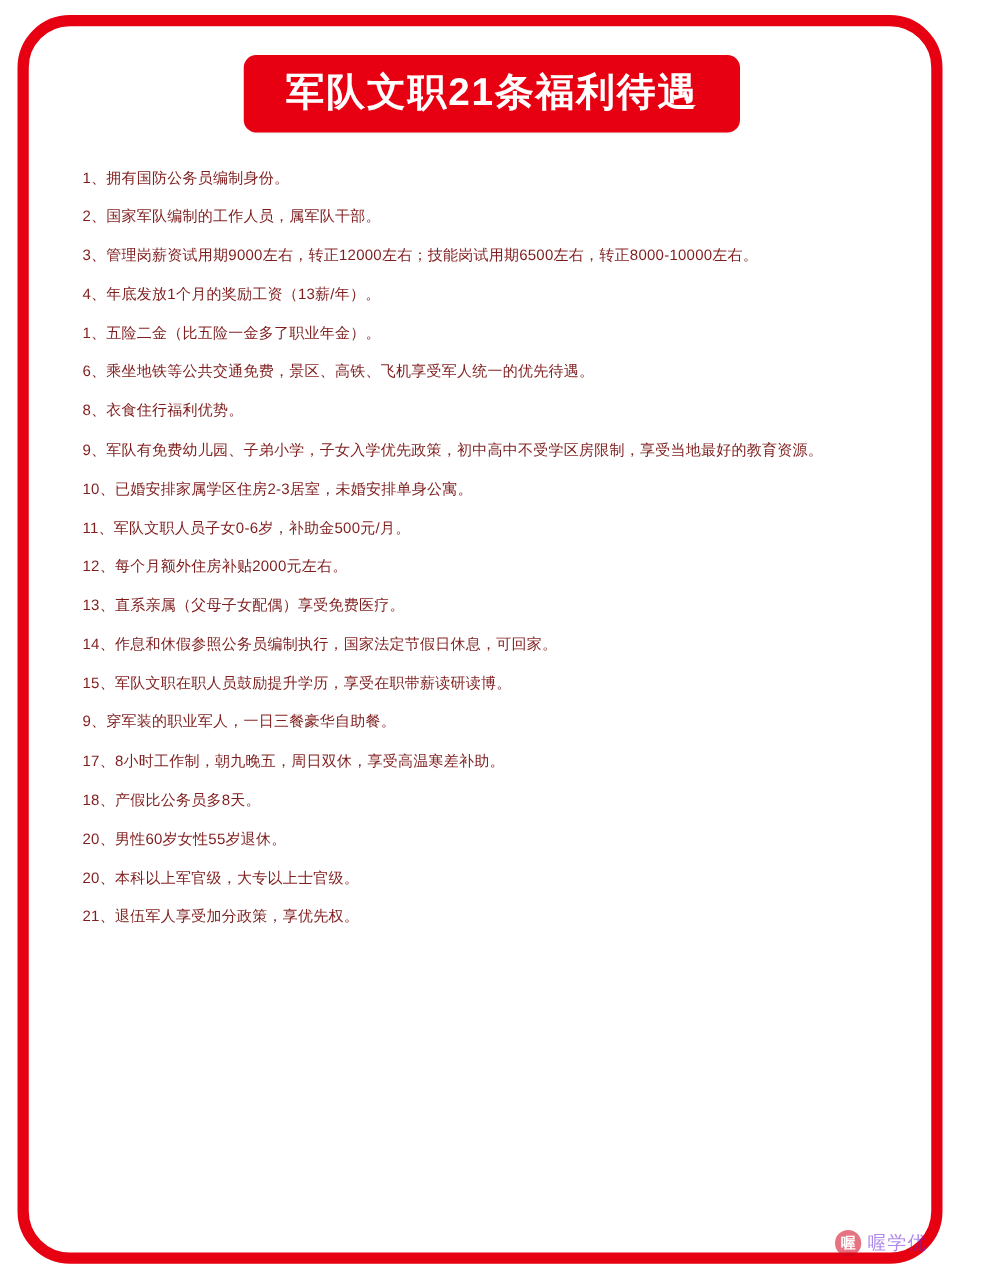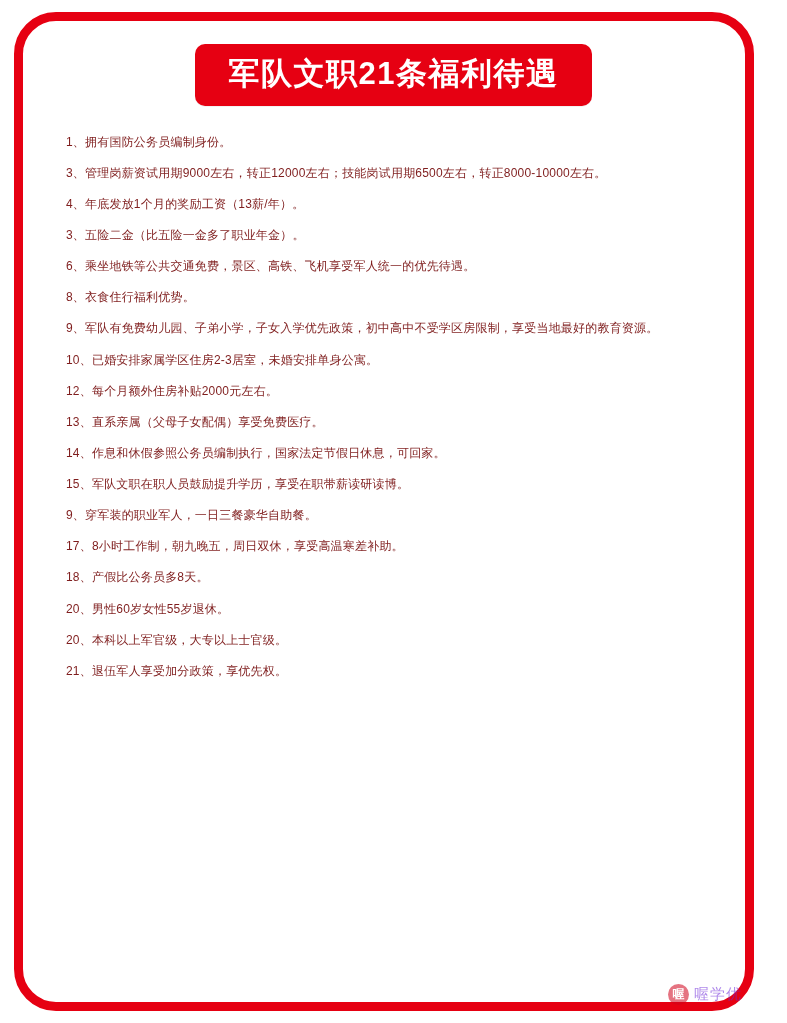--- a/index.html
+++ b/index.html
@@ -115,27 +115,29 @@
   <div class="content">
 
     <div class="title-wrap">
       <div class="title-banner">
         <div class="title-text">军队文职21条福利待遇</div>
       </div>
     </div>
 
     <ul class="list">
       <li class="list-item">1、拥有国防公务员编制身份。</li>
+      <li class="list-item">2、国家军队编制的工作人员，属军队干部。</li>
       <li class="list-item">3、管理岗薪资试用期9000左右，转正12000左右；技能岗试用期6500左右，转正8000-10000左右。</li>
       <li class="list-item">4、年底发放1个月的奖励工资（13薪/年）。</li>
-      <li class="list-item">3、五险二金（比五险一金多了职业年金）。</li>
+      <li class="list-item">1、五险二金（比五险一金多了职业年金）。</li>
       <li class="list-item">6、乘坐地铁等公共交通免费，景区、高铁、飞机享受军人统一的优先待遇。</li>
       <li class="list-item">8、衣食住行福利优势。</li>
       <li class="list-item">9、军队有免费幼儿园、子弟小学，子女入学优先政策，初中高中不受学区房限制，享受当地最好的教育资源。</li>
       <li class="list-item">10、已婚安排家属学区住房2-3居室，未婚安排单身公寓。</li>
+      <li class="list-item">11、军队文职人员子女0-6岁，补助金500元/月。</li>
       <li class="list-item">12、每个月额外住房补贴2000元左右。</li>
       <li class="list-item">13、直系亲属（父母子女配偶）享受免费医疗。</li>
       <li class="list-item">14、作息和休假参照公务员编制执行，国家法定节假日休息，可回家。</li>
       <li class="list-item">15、军队文职在职人员鼓励提升学历，享受在职带薪读研读博。</li>
       <li class="list-item">9、穿军装的职业军人，一日三餐豪华自助餐。</li>
       <li class="list-item">17、8小时工作制，朝九晚五，周日双休，享受高温寒差补助。</li>
       <li class="list-item">18、产假比公务员多8天。</li>
       <li class="list-item">20、男性60岁女性55岁退休。</li>
       <li class="list-item">20、本科以上军官级，大专以上士官级。</li>
       <li class="list-item">21、退伍军人享受加分政策，享优先权。</li>

